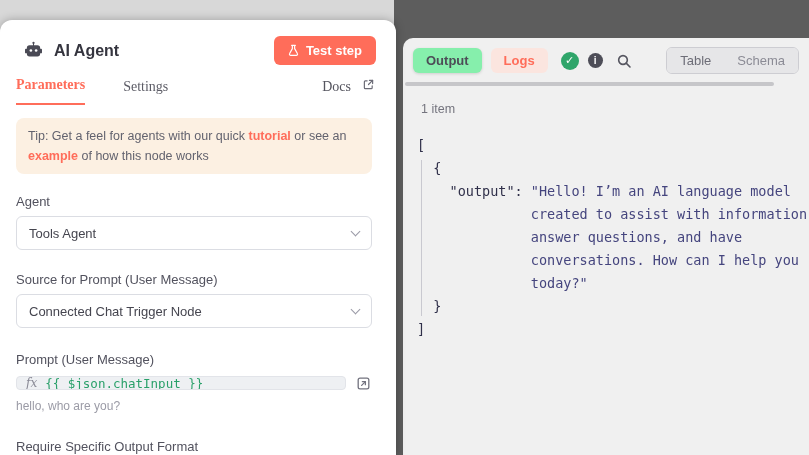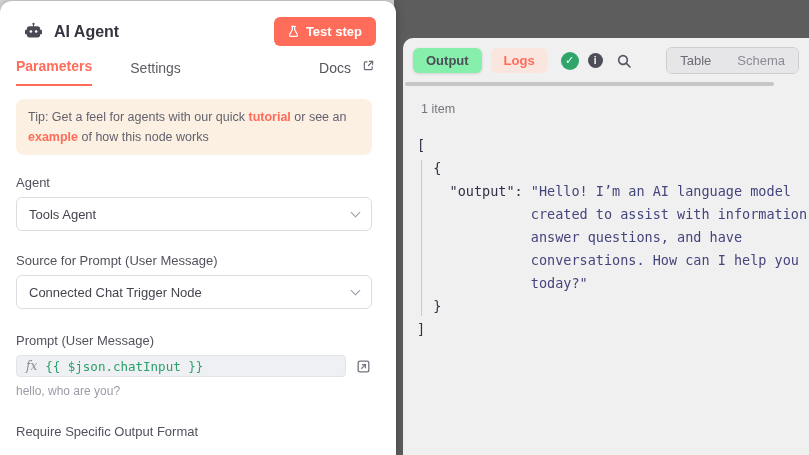--- a/index.html
+++ b/index.html
@@ -3,49 +3,49 @@
 <meta charset="utf-8">
 <style>
   * { margin:0; padding:0; box-sizing:border-box; }
   html,body { width:809px; height:455px; overflow:hidden; background:#d8d8d8;
     font-family:"Liberation Sans", sans-serif; }
 
   
   .backdrop { position:absolute; left:394px; top:0; right:0; bottom:0; background:#5d5d5d; }
 
   
-  .left-panel { position:absolute; left:0; top:1px; width:396px; bottom:0; background:#ffffff;
+  .left-panel { position:absolute; left:0; top:20px; width:396px; bottom:0; background:#ffffff;
     border-radius:12px 12px 0 0; box-shadow:0 0 10px rgba(0,0,0,.28); z-index:2; }
 
   .panel-header { display:flex; align-items:center; padding:16px 20px 0 22px; }
   .panel-header h1 { font-size:16px; font-weight:700; color:#35353f; margin-left:10px; }
   .robot { display:inline-flex; width:22px; height:22px; align-items:center; justify-content:center; }
   .test-btn { margin-left:auto; display:inline-flex; align-items:center; gap:7px;
     background:#ff6d5a; color:#fff; border:none; border-radius:6px; padding:7px 14px;
     font-size:13px; font-weight:700; font-family:inherit; cursor:pointer; }
 
-  .tabs { display:flex; align-items:flex-end; gap:38px; padding:0 22px 0 16px; margin-top:12px; }
+  .tabs { display:flex; align-items:flex-end; gap:38px; padding:0 22px 0 16px; margin-top:12px;font-family:Liberation Serif, serif; }
   .tab { font-size:14px; color:#5c5c66; padding-bottom:10px; cursor:pointer; }
   .tab.active { color:#ff6d5a; font-weight:700; border-bottom:2px solid #ff6d5a; }
   .docs { margin-left:auto; display:inline-flex; align-items:flex-start; gap:12px; font-size:14px;
     color:#55555f; cursor:pointer; padding-bottom:10px; }
 
   .tip { margin:13px 24px 0 16px; background:#fcf0e2; border-radius:8px; padding:8px 12px;
     font-size:12.5px; line-height:1.6; color:#62626e; }
   .tip a { color:#ff6d5a; font-weight:700; text-decoration:none; cursor:pointer; }
 
   .fields { padding:0 24px 0 16px; }
   .f-label { margin-top:20px; font-size:13px; color:#52525e; }
   .select { margin-top:7px; height:34px; background:#fff; border:1px solid #dbdde3; border-radius:6px;
     display:flex; align-items:center; padding:0 12px; font-size:13px; color:#45454f; cursor:pointer; }
   .chev { width:7px; height:7px; border-right:1.6px solid #9a9aa6; border-bottom:1.6px solid #9a9aa6;
     transform:rotate(45deg); margin-left:auto; margin-top:-4px; }
 
   .expr-row { margin-top:7px; display:flex; align-items:center; gap:8px; }
-  .expr { flex:1; height:22px; background:#eef0f3; border:1px solid #e2e4e9; border-radius:4px;
+  .expr { flex:1; height:14px; background:#eef0f3; border:1px solid #e2e4e9; border-radius:4px;
     display:flex; align-items:center; overflow:hidden; }
   .fx { font-family:"DejaVu Serif", serif; font-style:italic; font-size:12px; color:#8a8a96;
     padding:0 8px 0 9px; }
   .expr-text { font-family:"DejaVu Sans Mono", monospace; font-size:12.5px; color:#2aa06a; }
   .expand-btn { width:18px; height:18px; border:none; background:transparent; cursor:pointer;
     display:inline-flex; align-items:center; justify-content:center; padding:0; }
 
   .helper { margin-top:7px; font-size:12px; color:#9b9ba6; }
 
   

